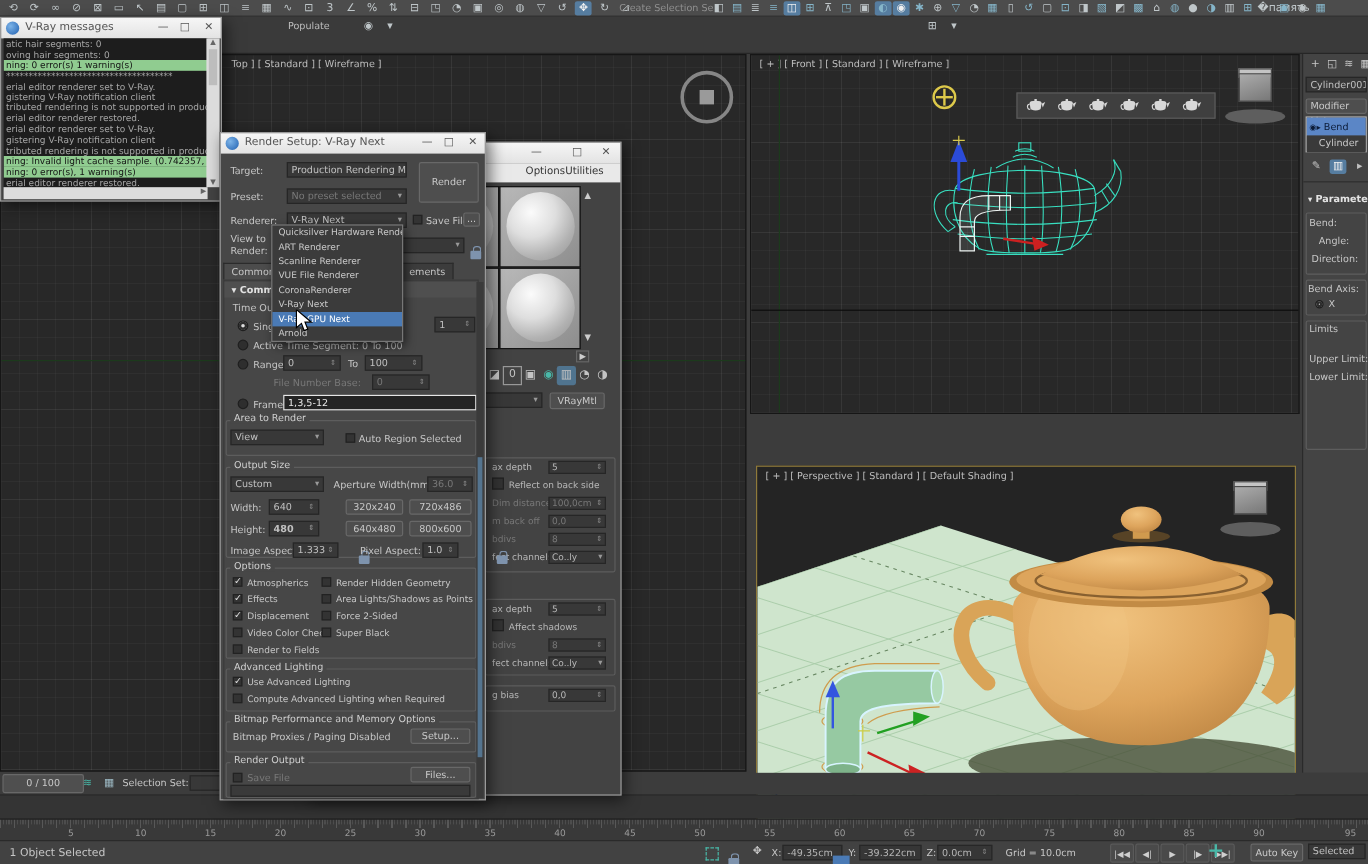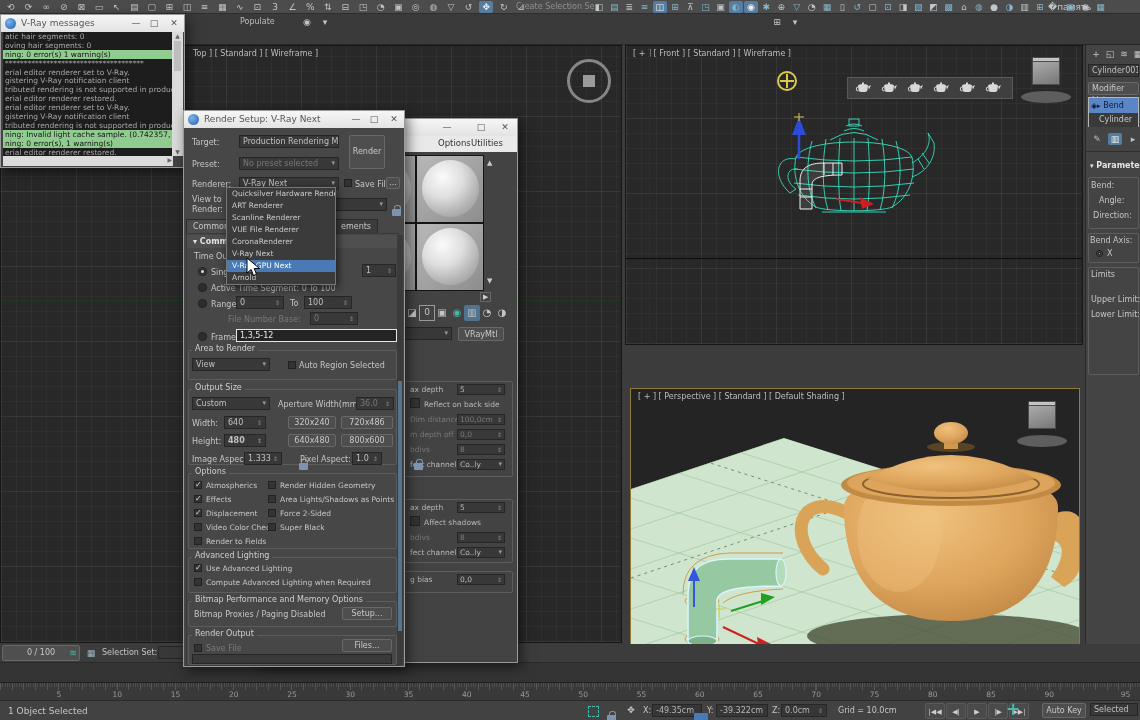--- a/index.html
+++ b/index.html
@@ -445,21 +445,21 @@
     <div class="grp" style="left:2px;top:188px;width:51px;height:30px;"></div>
     <div class="cp-lbl" style="left:4px;top:191px;">Bend Axis:</div>
     <div class="cp-lbl" style="left:10px;top:204px;"><span class="rad on" style="width:7px;height:7px;"></span><span>X</span></div>
     <div class="grp" style="left:2px;top:222px;width:51px;height:108px;"></div>
     <div class="cp-lbl" style="left:5px;top:225px;">Limits</div>
     <div class="cp-lbl" style="left:5px;top:250px;">Upper Limit:</div>
     <div class="cp-lbl" style="left:5px;top:265px;">Lower Limit:</div>
   </div>
 
   <div id="slider-row">
-    <div class="btn" style="left:2px;top:1px;width:78px;height:16px;line-height:14px;background:#4f4f4f;">0 / 100</div>
+    <div class="btn" style="left:2px;top:1px;width:68px;height:16px;line-height:14px;background:#4f4f4f;">0 / 100</div>
     <span class="ic teal" style="left:66px;top:3px;">≋</span>
     <span class="ic" style="left:84px;top:3px;color:#9ab6c0;">▦</span>
     <span class="lbl" style="left:102px;top:4px;">Selection Set:</span>
     <div class="fld dd" style="left:158px;top:2px;width:70px;"></div>
   </div>
   <div id="track-row"></div>
   <div id="ruler">
 
       <span class="tick" style="left: 51px;">5</span>
 
@@ -636,21 +636,21 @@
     <div class="btn" style="left:202px;top:208px;width:46px;height:14px;line-height:13px;">VRayMtl</div>
     
     <div class="grp" style="left:148px;top:262px;width:109px;height:96px;">
 
         <div class="mrow k-spin"><span>ax depth</span><span class="mval">5</span></div>
 
         <div class="mrow k-check"><span>Reflect on back side</span></div>
 
         <div class="mrow is-dim k-spin"><span>Dim distance</span><span class="mval">100,0cm</span></div>
 
-        <div class="mrow is-dim k-spin"><span>m depth off</span><span class="mval">0,0</span></div>
+        <div class="mrow is-dim k-spin"><span>m back off</span><span class="mval">0,0</span></div>
 
         <div class="mrow is-dim k-spin"><span>bdivs</span><span class="mval">8</span></div>
 
         <div class="mrow k-drop"><span>fect channels</span><span class="mval">Co..ly</span></div>
 
     </div>
     <div class="grp" style="left:148px;top:380px;width:109px;height:64px;">
 
         <div class="mrow k-spin"><span>ax depth</span><span class="mval">5</span></div>
 
@@ -671,21 +671,21 @@
   <div class="win" style="left:183px;top:110px;width:222px;height:557px;background:#474747;z-index:50;">
     <div class="tbarL">
       <span class="appico"></span>
       <span>Render Setup: V-Ray Next</span>
       <span class="wbtn" style="right:40px;">—</span>
       <span class="wbtn" style="right:22px;">□</span>
       <span class="wbtn" style="right:2px;">✕</span>
     </div>
     <span class="lbl" style="left:8px;top:27px;">Target:</span>
     <div class="fld dd" style="left:55px;top:24px;width:100px;">Production Rendering Mode</div>
-    <div class="btn" style="left:165px;top:24px;width:36px;height:34px;line-height:32px;">Render</div>
+    <div class="btn" style="left:165px;top:24px;width:50px;height:34px;line-height:32px;">Render</div>
     <span class="lbl" style="left:8px;top:49px;">Preset:</span>
     <div class="fld dd dim is-dim" style="left:55px;top:46px;width:100px;">No preset selected</div>
     <span class="lbl" style="left:8px;top:69px;">Renderer:</span>
     <div class="fld dd" style="left:55px;top:66px;width:100px;">V-Ray Next</div>
     <span class="cb" style="position:absolute;left:160px;top:68px;"></span>
     <span class="lbl" style="left:171px;top:69px;">Save File</span>
     <div class="btn" style="left:202px;top:66px;width:14px;height:12px;line-height:10px;">...</div>
     <span class="lbl" style="left:8px;top:84px;">View to</span>
     <span class="lbl" style="left:8px;top:94px;">Render:</span>
     <div class="fld dd" style="left:55px;top:87px;width:148px;"></div>

